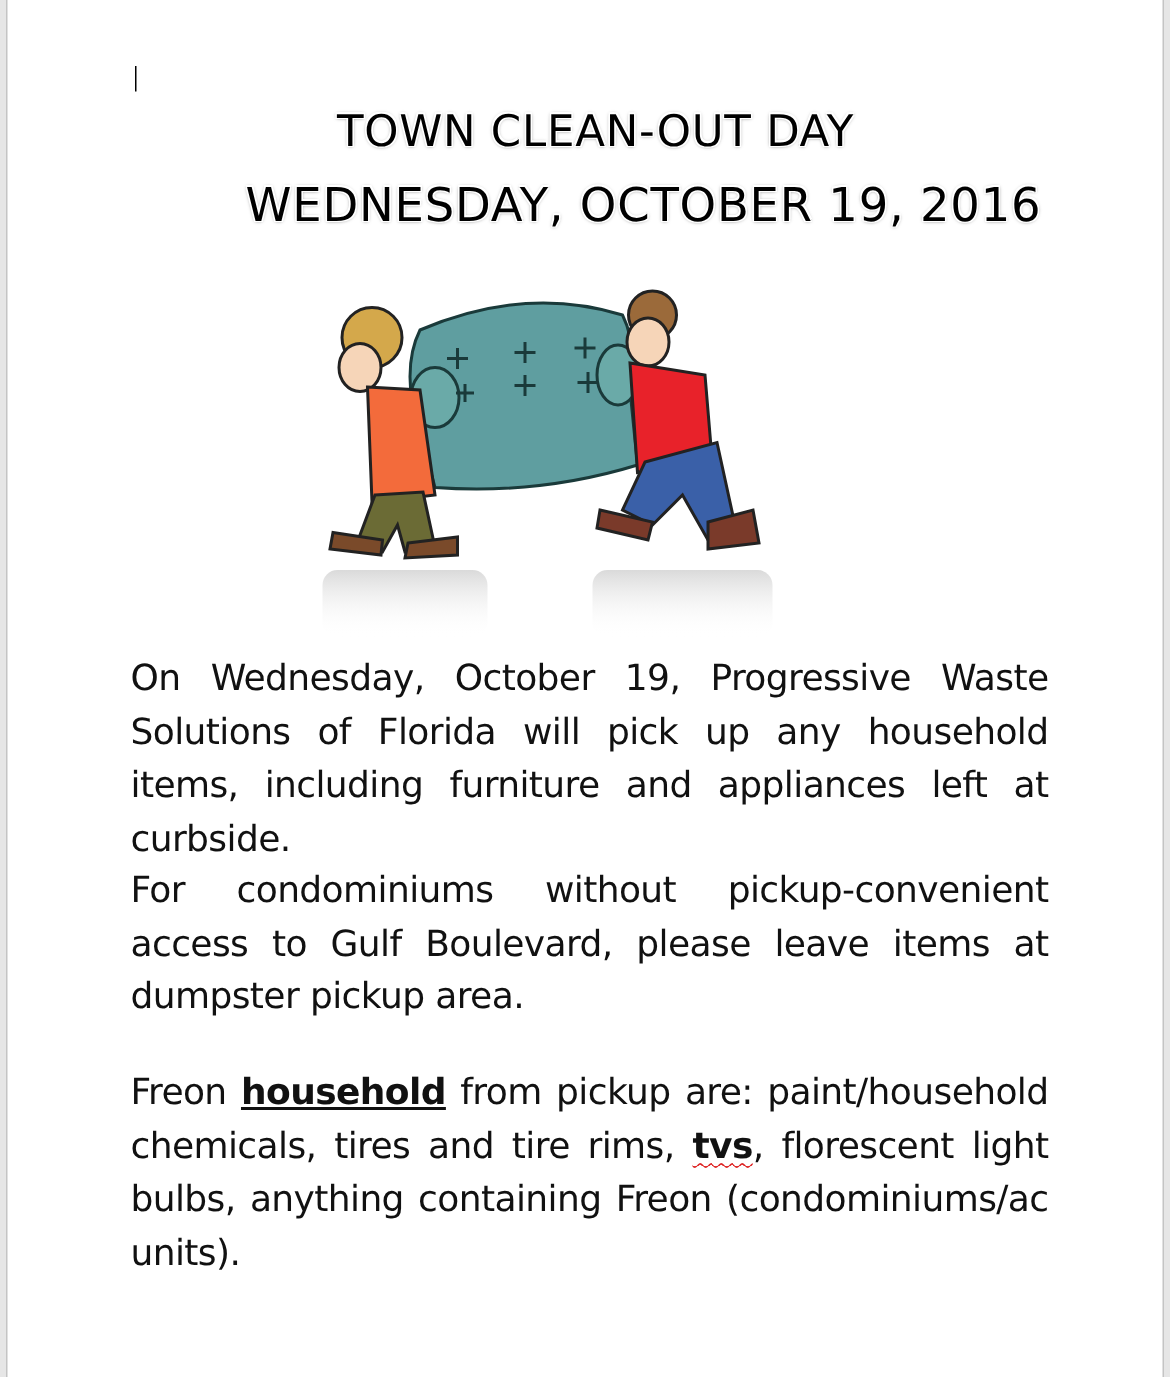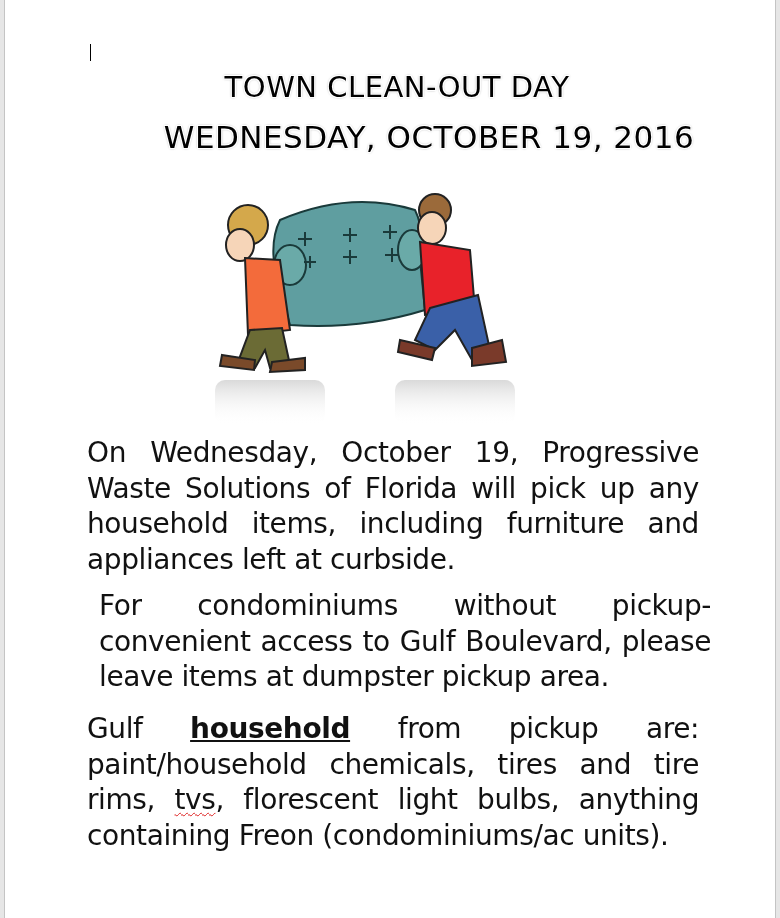--- a/index.html
+++ b/index.html
@@ -31,32 +31,33 @@
     white-space: nowrap;
   }
   .title-1 { top: 70px; font-size: 29px; padding-left: 6px; }
   .title-2 { top: 119px; font-size: 31px; padding-left: 38px; }
   .illus {
     position: absolute; left: 205px; top: 190px; width: 330px; height: 240px;
   }
   .body-text {
     position: absolute; left: 82px; width: 612px;
     font-family: "DejaVu Sans", sans-serif;
-    font-size: 28px; line-height: 35.5px; color: #111;
+    font-size: 24px; line-height: 35.5px; color: #111;
     text-align: justify;
     letter-spacing: -0.4px;
   }
   .p1 { top: 435px; }
   .p2 { top: 576px; }
   .p3 { top: 711px; }
   .bold-u { font-weight: bold; text-decoration: underline; }
   .spell {
     text-decoration: underline wavy #d22;
     text-decoration-thickness: 1px;
     text-underline-offset: 3px;
+    font-weight: bold;
   }
 </style>
 </head>
 <body>
 
 <div class="page">
   <div class="caret"></div>
 
   <div class="title title-1">TOWN CLEAN-OUT DAY</div>
   <div class="title title-2">WEDNESDAY, OCTOBER 19, 2016</div>
@@ -98,20 +99,20 @@
 
       <rect x="5" y="190" width="110" height="45" rx="10" fill="url(#refl)"></rect>
       <rect x="185" y="190" width="120" height="45" rx="10" fill="url(#refl)"></rect>
     </svg>
   </div>
 
   <p class="body-text p1" style="margin:0;">
     <span>On Wednesday, October 19, Progressive Waste Solutions of Florida will pick up any household items, including furniture and appliances left at curbside.</span>
   </p>
 
-  <p class="body-text p2" style="margin:12px;">
+  <p class="body-text p2" style="margin:0;">
     <span>For condominiums without pickup-convenient access to Gulf Boulevard, please leave items at dumpster pickup area.</span>
   </p>
 
   <p class="body-text p3" style="margin:0;">
-    <span>Gulf </span><span class="bold-u">household</span><span> from pickup are: paint/household chemicals, tires and tire rims, </span><span class="spell">tvs</span><span>, florescent light bulbs, anything containing Freon (condominiums/ac units).</span>
+    <span>Freon </span><span class="bold-u">household</span><span> from pickup are: paint/household chemicals, tires and tire rims, </span><span class="spell">tvs</span><span>, florescent light bulbs, anything containing Freon (condominiums/ac units).</span>
   </p>
 </div>
 
 </body></html>

